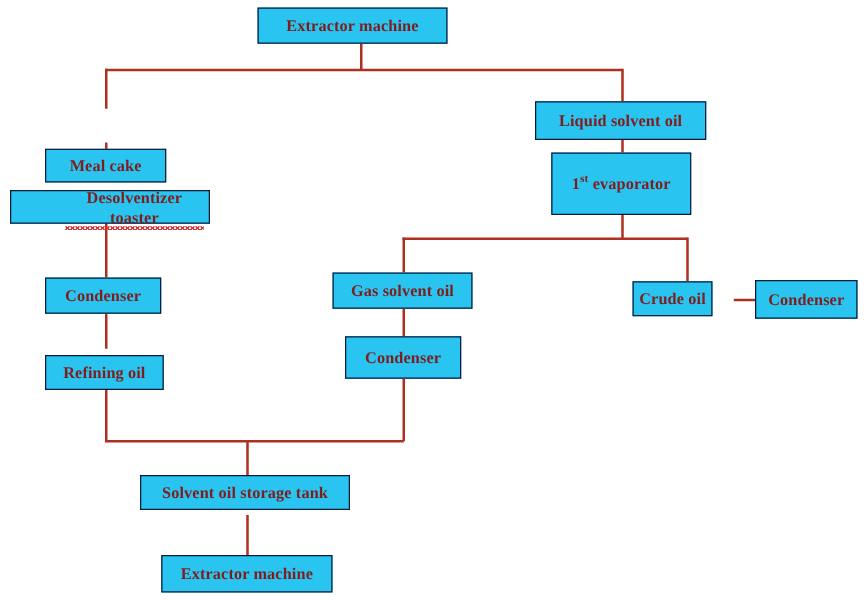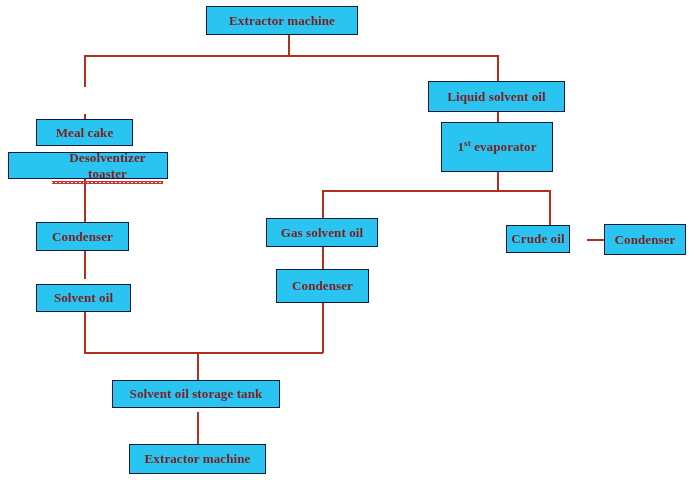--- a/index.html
+++ b/index.html
@@ -111,21 +111,21 @@
 
   <div class="node" style="left:8px; top:152px; width:160px; height:27px;padding-left:43px;">
     <span class="squiggle">Desolventizer toaster</span>
   </div>
 
   <div class="node" style="left:36px; top:222px; width:93px; height:29px;">
     <span>Condenser</span>
   </div>
 
   <div class="node" style="left:36px; top:284px; width:95px; height:28px;">
-    <span>Solvent oil</span>
+    <span>Refining oil</span>
   </div>
 
   <div class="node" style="left:428px; top:81px; width:137px; height:31px;">
     <span>Liquid solvent oil</span>
   </div>
 
   <div class="node two-line" style="left:441px; top:122px; width:112px; height:50px;">
     <span><span>1</span><sup>st</sup><span> evaporator</span></span>
   </div>
 

